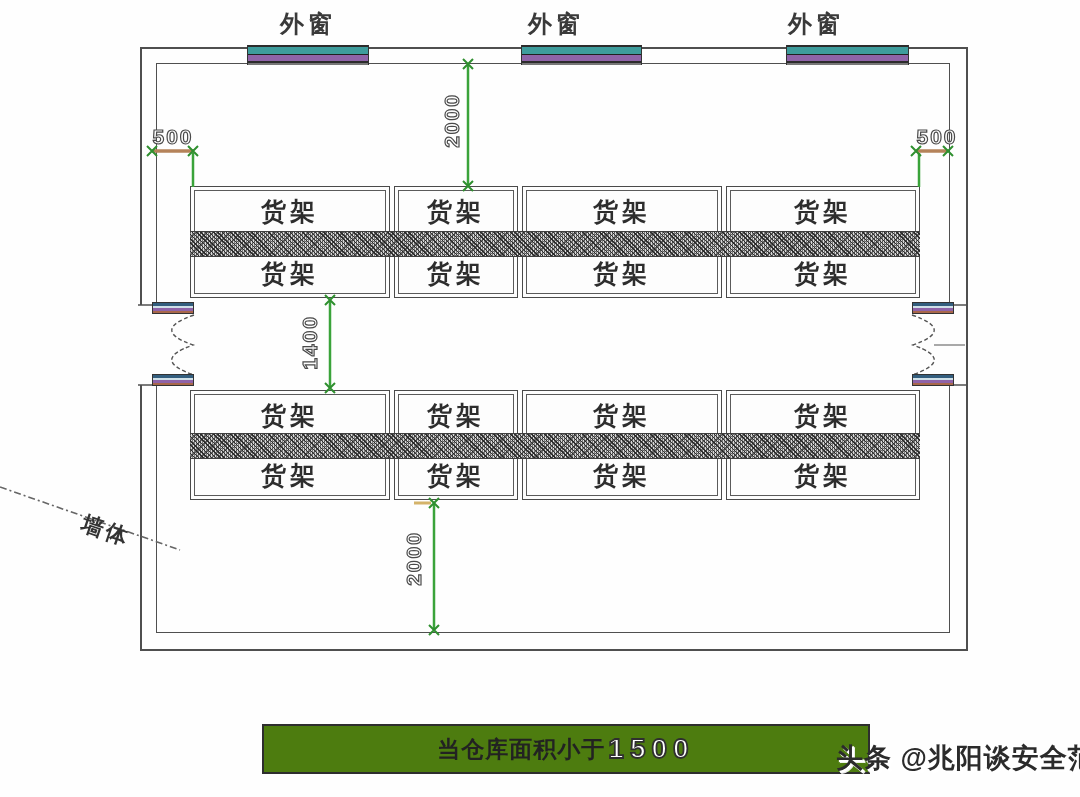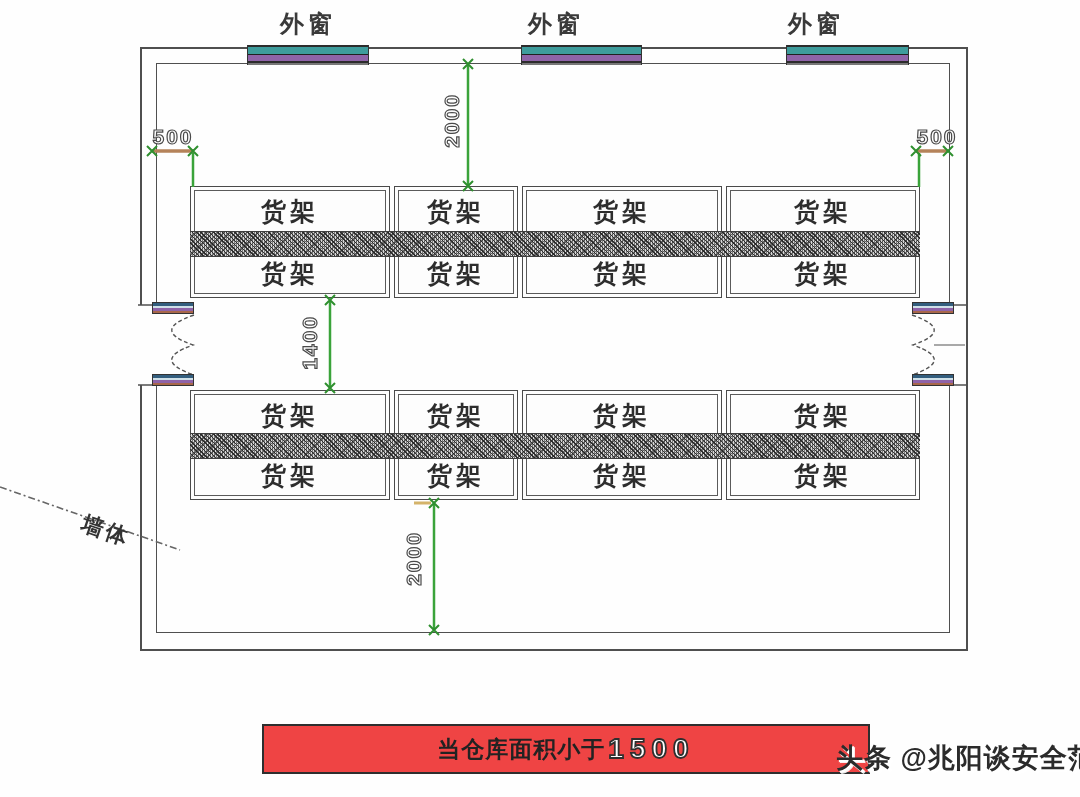--- a/index.html
+++ b/index.html
@@ -59,21 +59,21 @@
     .dim{color:#555;}
     .big-outline{color:#444;}
   }
   
   .wall-label{position:absolute;left:70px;top:516px;width:72px;text-align:center;
     font-size:22px;font-weight:600;letter-spacing:3px;color:#333;
     transform:rotate(19deg);}
   
   .caption-box{
     position:absolute;left:262px;top:724px;width:608px;height:50px;
-    border:2px solid #2e2e2e;background:#ef4444;box-sizing:border-box;
+    border:2px solid #2e2e2e;background:#4d7c0f;box-sizing:border-box;
     display:flex;align-items:center;justify-content:center;gap:3px;white-space:nowrap;
   }
   .caption-text{font-size:23px;font-weight:600;color:#222;letter-spacing:1px;}
   
   .watermark{
     position:absolute;left:836px;top:740px;white-space:nowrap;
     font-size:27px;font-weight:700;letter-spacing:1px;color:#2b2b2b;
     text-shadow:2px 2px 0 #ffffff,3px 3px 0 rgba(255,255,255,.9);
   }
   svg.overlay{position:absolute;left:0;top:0;pointer-events:none;}

